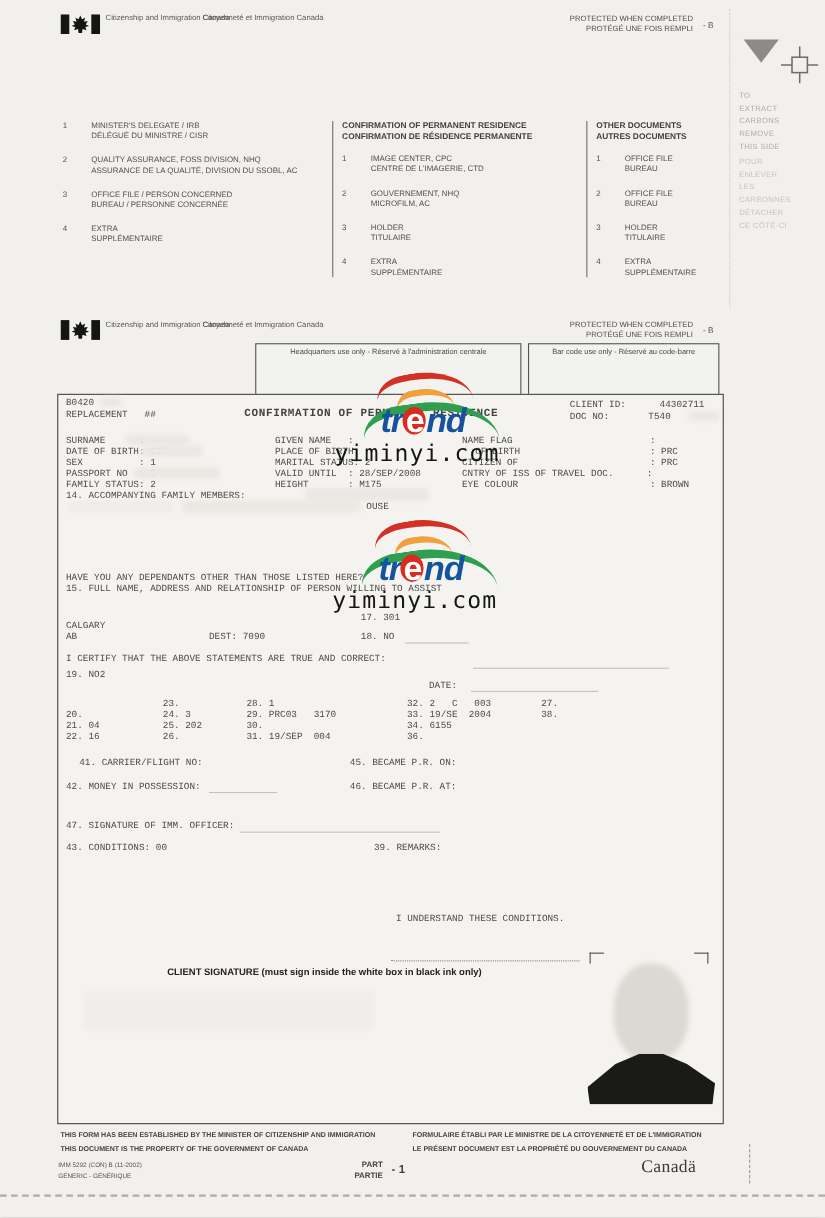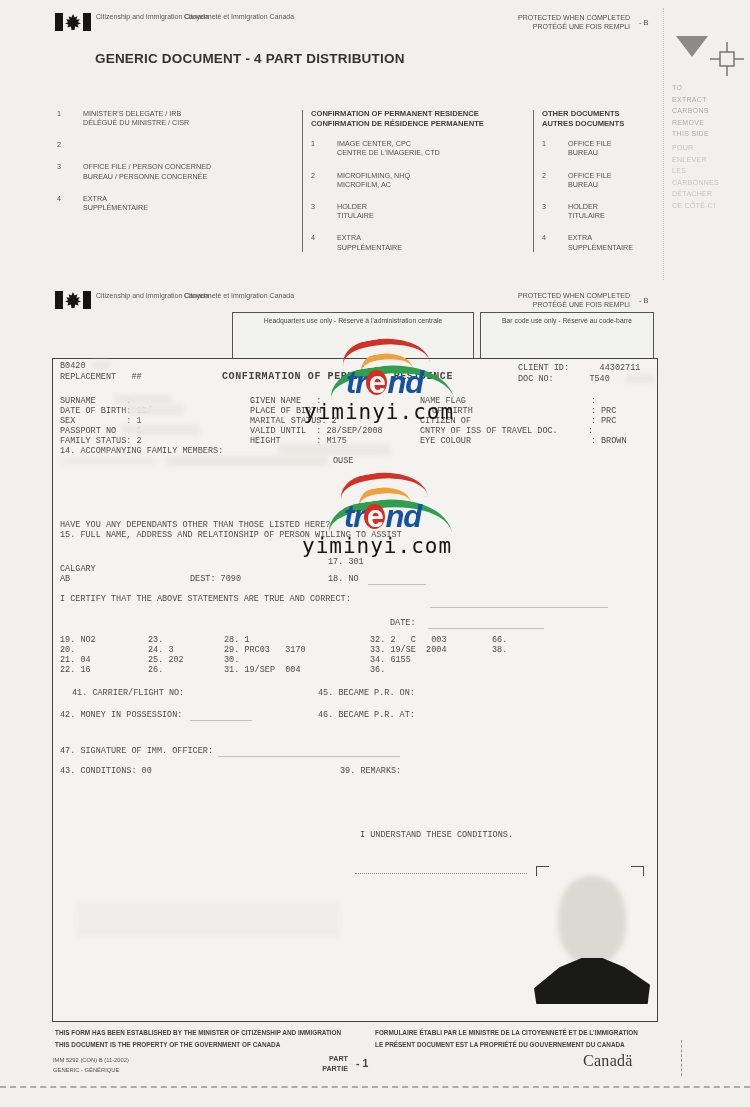--- a/index.html
+++ b/index.html
@@ -66,21 +66,21 @@
   <div class="dept" style="left:96px;top:13px">Citizenship and
 Immigration Canada</div>
   <div class="dept" style="left:184px;top:13px">Citoyenneté et
 Immigration Canada</div>
   <div class="protected" style="left:470px;top:14px;width:160px">
     <div>PROTECTED WHEN COMPLETED</div>
     <div>PROTÉGÉ UNE FOIS REMPLI</div>
   </div>
   <div class="suffix-b" style="left:639px;top:18px">- B</div>
 
-  <div class="doc-title" style="left:95px;top:51px"><span>GENERIC DOCUMENT - 4 PART DISTRIBUTION</span><br></div>
+  <div class="doc-title" style="left:95px;top:51px"><br></div>
 
   <div class="tri" style="left:676px;top:36px"></div>
   <svg class="abs" style="left:710px;top:42px" width="34" height="34" viewBox="0 0 34 34">
     <g stroke="#6f6d69" stroke-width="1.4" fill="none">
       <rect x="10" y="10" width="14" height="14"></rect>
       <line x1="17" y1="0" x2="17" y2="10"></line>
         <line x1="17" y1="24" x2="17" y2="34"></line>
       <line x1="0" y1="17" x2="10" y2="17"></line>
         <line x1="24" y1="17" x2="34" y2="17"></line>
     </g>
@@ -99,20 +99,22 @@
   <div class="abs" style="left:663px;top:8px;height:272px;border-left:1px dotted #c9c7c3"></div>
 
   <div class="col" style="left:57px;top:109px;width:242px">
     <div class="item">
         <span class="n">1</span>
         <span class="t">MINISTER'S DELEGATE / IRB
 DÉLÉGUÉ DU MINISTRE / CISR</span>
       </div>
     <div class="item">
         <span class="n">2</span>
+        <span class="t">QUALITY ASSURANCE, FOSS DIVISION, NHQ
+ASSURANCE DE LA QUALITÉ, DIVISION DU SSOBL, AC</span>
       </div>
     <div class="item">
         <span class="n">3</span>
         <span class="t">OFFICE FILE / PERSON CONCERNED
 BUREAU / PERSONNE CONCERNÉE</span>
       </div>
     <div class="item">
         <span class="n">4</span>
         <span class="t">EXTRA
 SUPPLÉMENTAIRE</span>
@@ -122,21 +124,21 @@
   <div class="col" style="left:311px;top:109px;width:214px">
     <div class="col-h">CONFIRMATION OF PERMANENT RESIDENCE
 CONFIRMATION DE RÉSIDENCE PERMANENTE</div>
     <div class="item">
         <span class="n">1</span>
         <span class="t">IMAGE CENTER, CPC
 CENTRE DE L'IMAGERIE, CTD</span>
       </div>
     <div class="item">
         <span class="n">2</span>
-        <span class="t">MICROFILMING, NHQ
+        <span class="t">GOUVERNEMENT, NHQ
 MICROFILM, AC</span>
       </div>
     <div class="item">
         <span class="n">3</span>
         <span class="t">HOLDER
 TITULAIRE</span>
       </div>
     <div class="item">
         <span class="n">4</span>
         <span class="t">EXTRA
@@ -260,52 +262,53 @@
   <div class="mono" style="left:60px;top:575px">AB</div>
   <div class="mono" style="left:190px;top:575px">DEST: 7090</div>
   <div class="mono" style="left:328px;top:575px">18. NO</div>
   <div class="line faint" style="left:368px;top:584px;width:58px"></div>
 
   <div class="mono" style="left:60px;top:595px">I CERTIFY THAT THE ABOVE STATEMENTS ARE TRUE AND CORRECT:</div>
   <div class="line faint" style="left:430px;top:607px;width:178px"></div>
   <div class="mono" style="left:390px;top:619px">DATE:</div>
   <div class="line faint" style="left:428px;top:628px;width:116px"></div>
 
-  <div class="mono" style="left:60px;top:636px">19. NO2</div>
+  <div class="mono" style="left:60px;top:609px">19. NO2</div>
   <div class="mono" style="left:60px;top:646px">20.</div>
   <div class="mono" style="left:60px;top:656px">21. 04</div>
   <div class="mono" style="left:60px;top:666px">22. 16</div>
   <div class="mono" style="left:148px;top:636px">23.</div>
   <div class="mono" style="left:148px;top:646px">24. 3</div>
   <div class="mono" style="left:148px;top:656px">25. 202</div>
   <div class="mono" style="left:148px;top:666px">26.</div>
   <div class="mono" style="left:224px;top:636px">28. 1</div>
   <div class="mono" style="left:224px;top:646px">29. PRC03   3170</div>
   <div class="mono" style="left:224px;top:656px">30.</div>
   <div class="mono" style="left:224px;top:666px">31. 19/SEP  004</div>
   <div class="mono" style="left:370px;top:636px">32. 2   C   003</div>
   <div class="mono" style="left:370px;top:646px">33. 19/SE  2004</div>
   <div class="mono" style="left:370px;top:656px">34. 6155</div>
   <div class="mono" style="left:370px;top:666px">36.</div>
-  <div class="mono" style="left:492px;top:636px">66.</div>
+  <div class="mono" style="left:492px;top:636px">27.</div>
   <div class="mono" style="left:492px;top:646px">38.</div>
 
   <div class="mono" style="left:72px;top:689px">41. CARRIER/FLIGHT NO:</div>
   <div class="mono" style="left:318px;top:689px">45. BECAME P.R. ON:</div>
   <div class="mono" style="left:60px;top:711px">42. MONEY IN POSSESSION:</div>
   <div class="line faint" style="left:190px;top:720px;width:62px"></div>
   <div class="mono" style="left:318px;top:711px">46. BECAME P.R. AT:</div>
   <div class="mono" style="left:60px;top:747px">47. SIGNATURE OF IMM. OFFICER:</div>
   <div class="line faint" style="left:218px;top:756px;width:182px"></div>
   <div class="mono" style="left:60px;top:767px">43. CONDITIONS: 00</div>
   <div class="mono" style="left:340px;top:767px">39. REMARKS:</div>
 
   <div class="mono" style="left:360px;top:831px">I UNDERSTAND THESE CONDITIONS.</div>
 
   <div class="dotted" style="left:355px;top:873px;width:172px"></div>
+  <div class="sig-label" style="left:60px;top:878px;width:470px">CLIENT SIGNATURE (must sign inside the white box in black ink only)</div>
   <div class="blob" style="left:76px;top:901px;width:264px;height:36px;opacity:.45"></div>
 
   <div class="abs" style="left:532px;top:862px;width:120px;height:146px">
     <span class="bracket" style="left:4px;top:4px;border-left-width:1.5px;border-top-width:1.5px"></span>
     <span class="bracket" style="right:8px;top:4px;border-right-width:1.5px;border-top-width:1.5px"></span>
     <span class="bracket" style="left:4px;bottom:8px;border-left-width:1.5px;border-bottom-width:1.5px"></span>
     <span class="bracket" style="right:8px;bottom:10px;border-right-width:1.5px;border-bottom-width:1.5px"></span>
     <div class="photo-head" style="left:26px;top:14px;width:68px;height:88px;border-radius:46% 46% 44% 44%"></div>
     <div class="photo-body" style="left:2px;top:96px;width:116px;height:46px;clip-path:polygon(41% 0%,59% 0%,78% 20%,100% 58%,98% 100%,2% 100%,0% 66%,22% 20%)"></div>
   </div>

